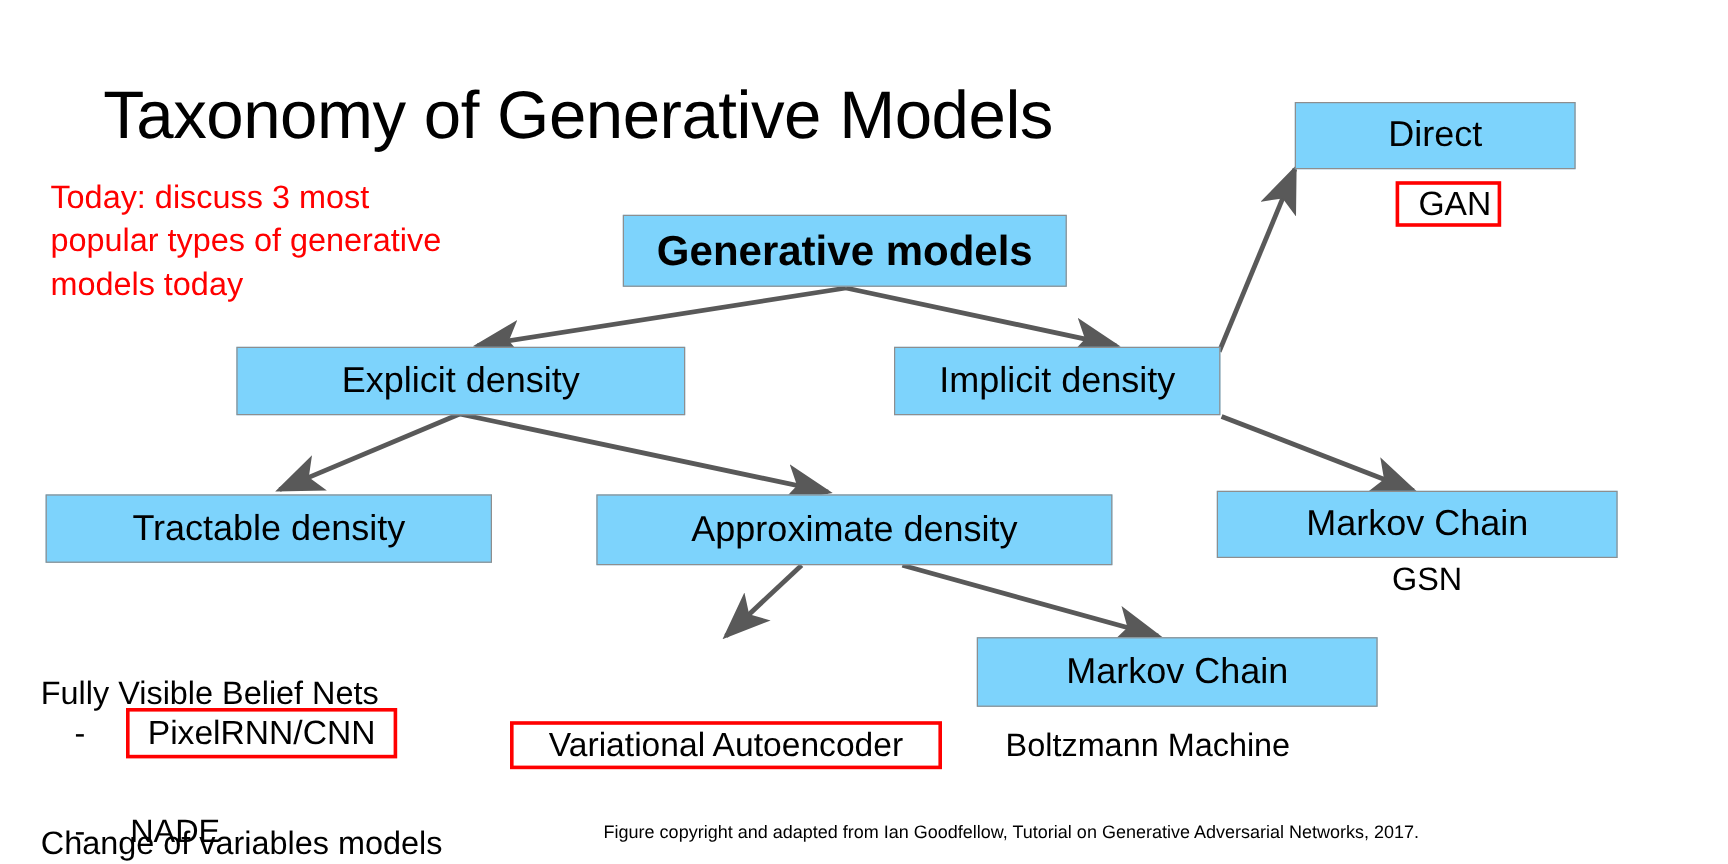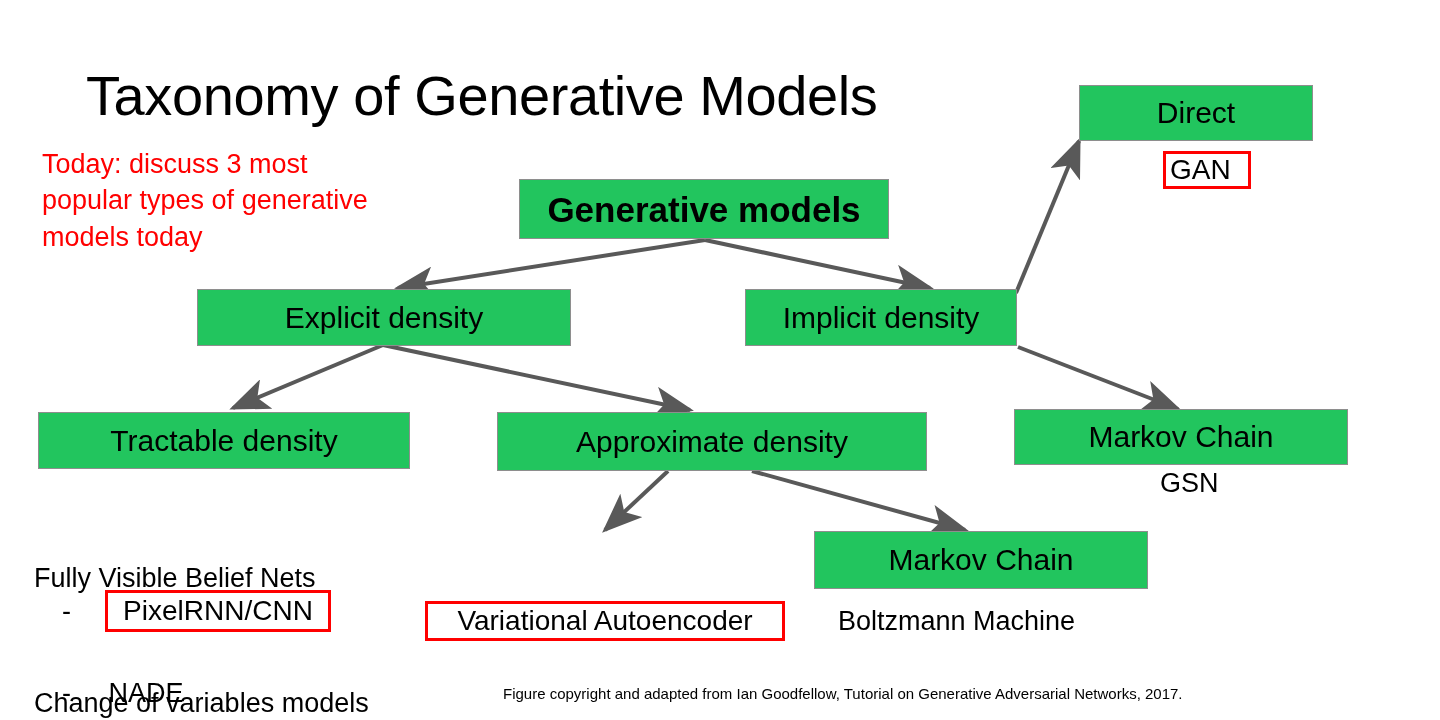--- a/index.html
+++ b/index.html
@@ -19,21 +19,21 @@
   #arrows {
     position: absolute;
     left: 0;
     top: 0;
     width: 1440px;
     height: 720px;
     pointer-events: none;
   }
   .node {
     position: absolute;
-    background: #22c55e;
+    background: #7dd3fc;
     border: 1px solid #8e8e8e;
     box-sizing: border-box;
     display: flex;
     align-items: center;
     justify-content: center;
     font-size: 30px;
     line-height: 1;
     white-space: nowrap;
     color: #000;
   }
@@ -59,21 +59,21 @@
   .boxed-red {
     position: absolute;
     border: 3px solid #ff0000;
     background: transparent;
     box-sizing: border-box;
     display: flex;
     align-items: center;
     justify-content: flex-start;
     font-size: 28px;
     white-space: nowrap;
-    padding: 0 4px;
+    padding: 0 16px;
     color: #000;
   }
   .plain-label {
     position: absolute;
     font-size: 27px;
     white-space: nowrap;
     color: #000;
   }
   #left-list {
     left: 34px;

